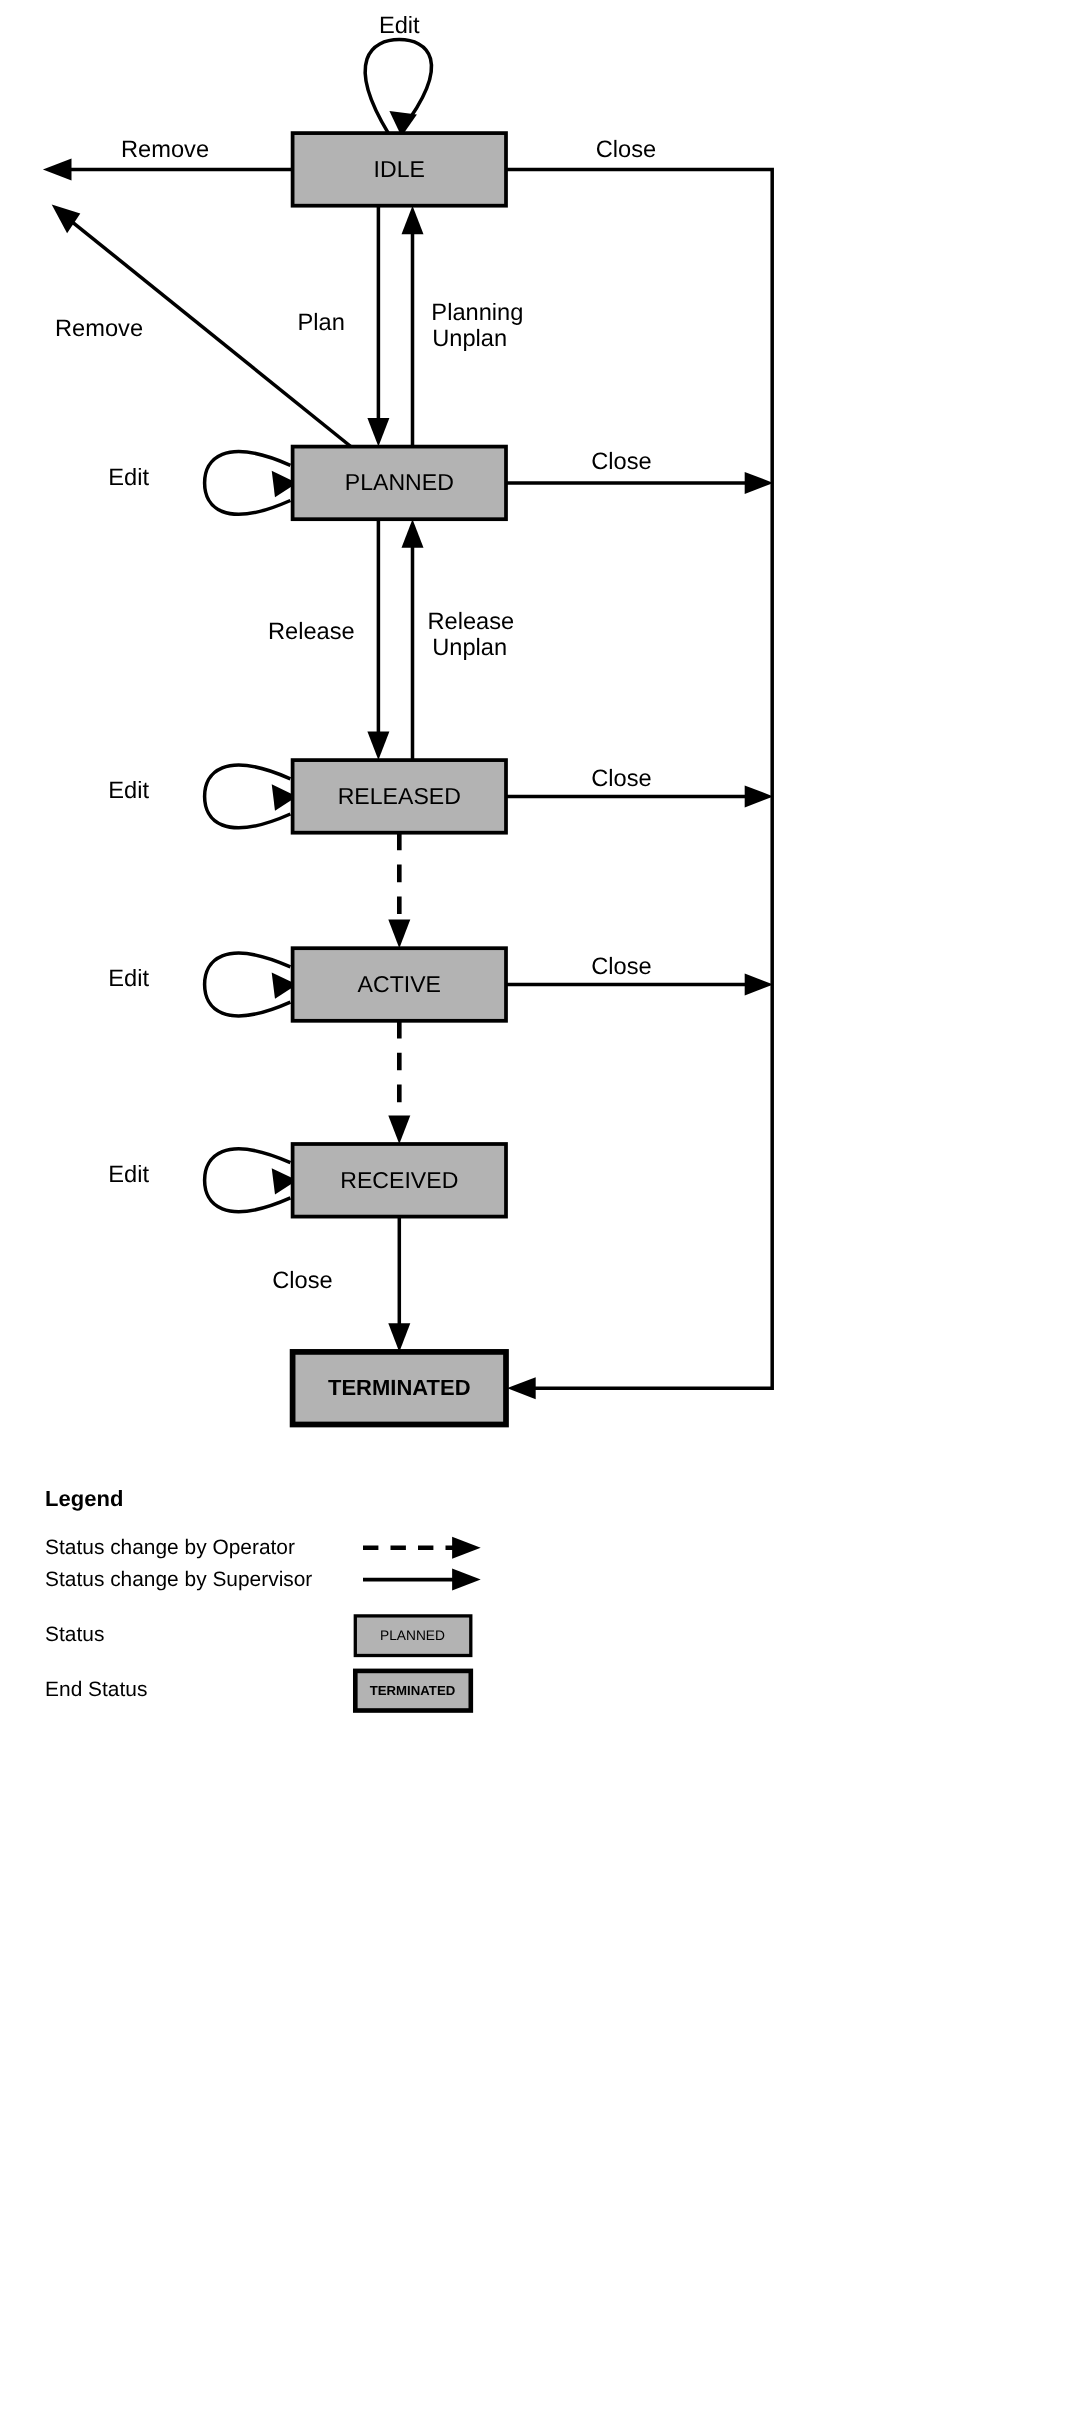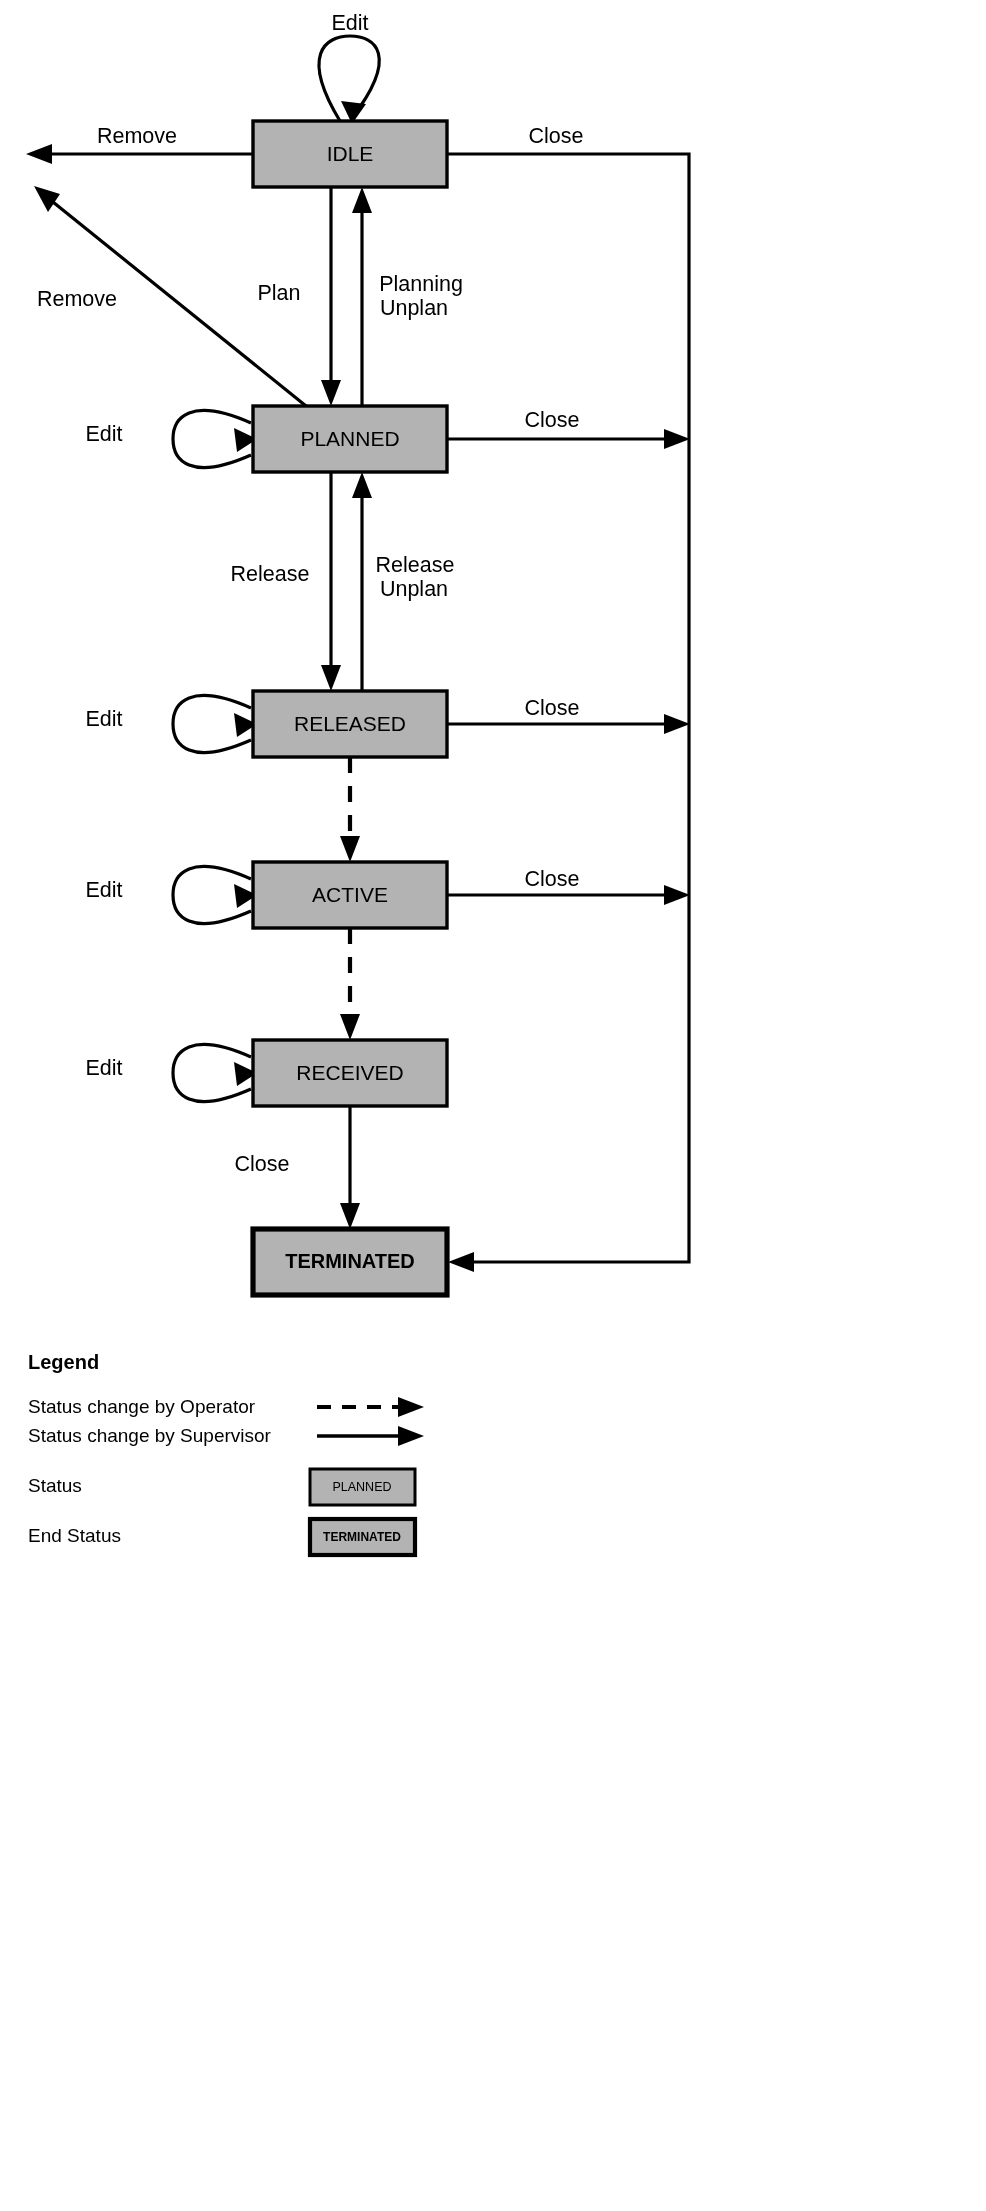--- a/index.html
+++ b/index.html
@@ -13,20 +13,21 @@
     font-family: "Liberation Sans", sans-serif;
     position: relative;
     overflow: hidden;
   }
   #diagram-root {
     position: absolute;
     left: 0;
     top: 0;
     width: 832px;
     height: 2211px;
+    padding-left: 13px;
   }
   svg#state-diagram {
     display: block;
     width: 986px;
     height: 2211px;
   }
   .edge-line {
     stroke: #000000;
     stroke-width: 3.2;
     fill: none;

